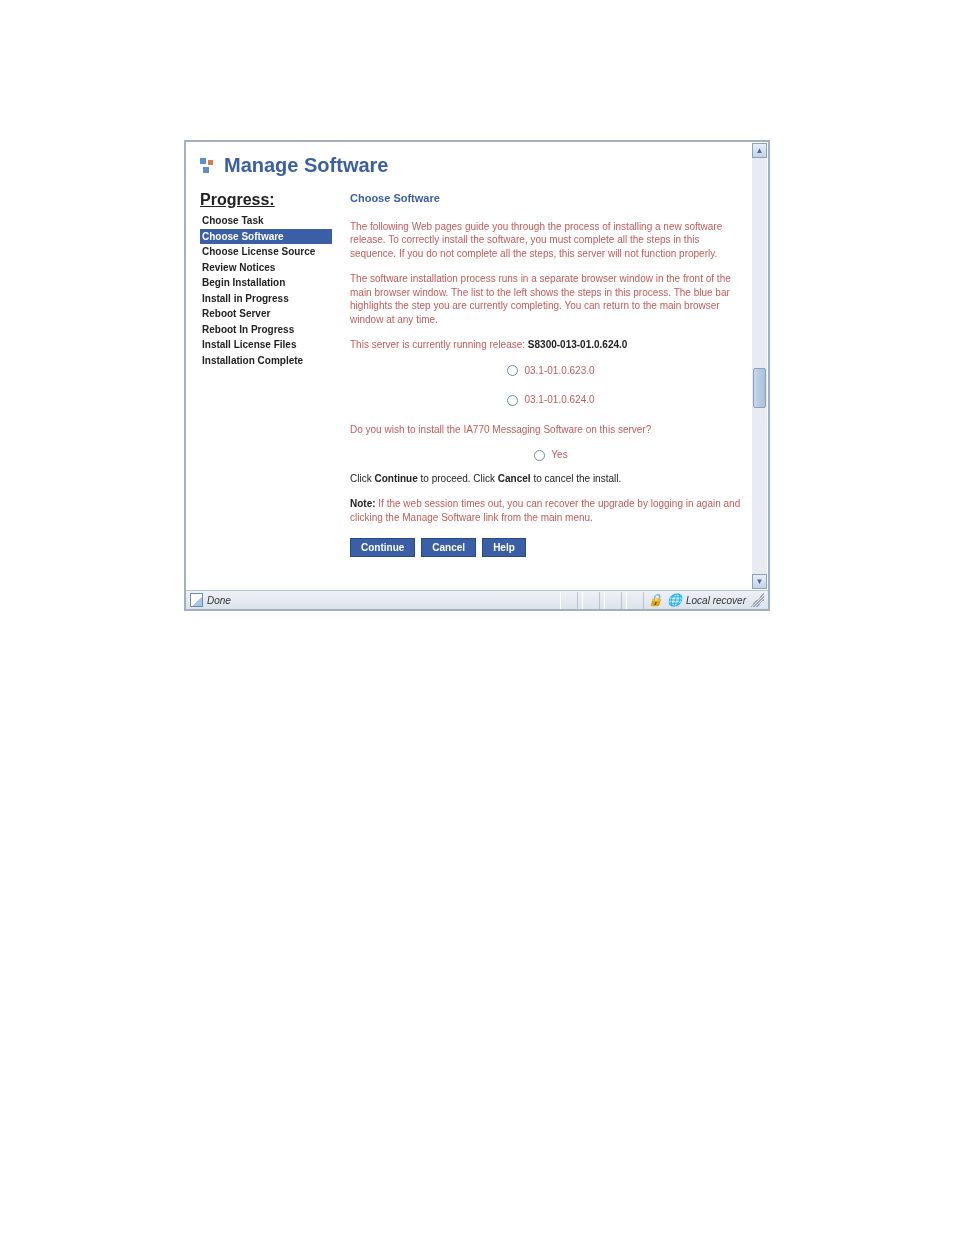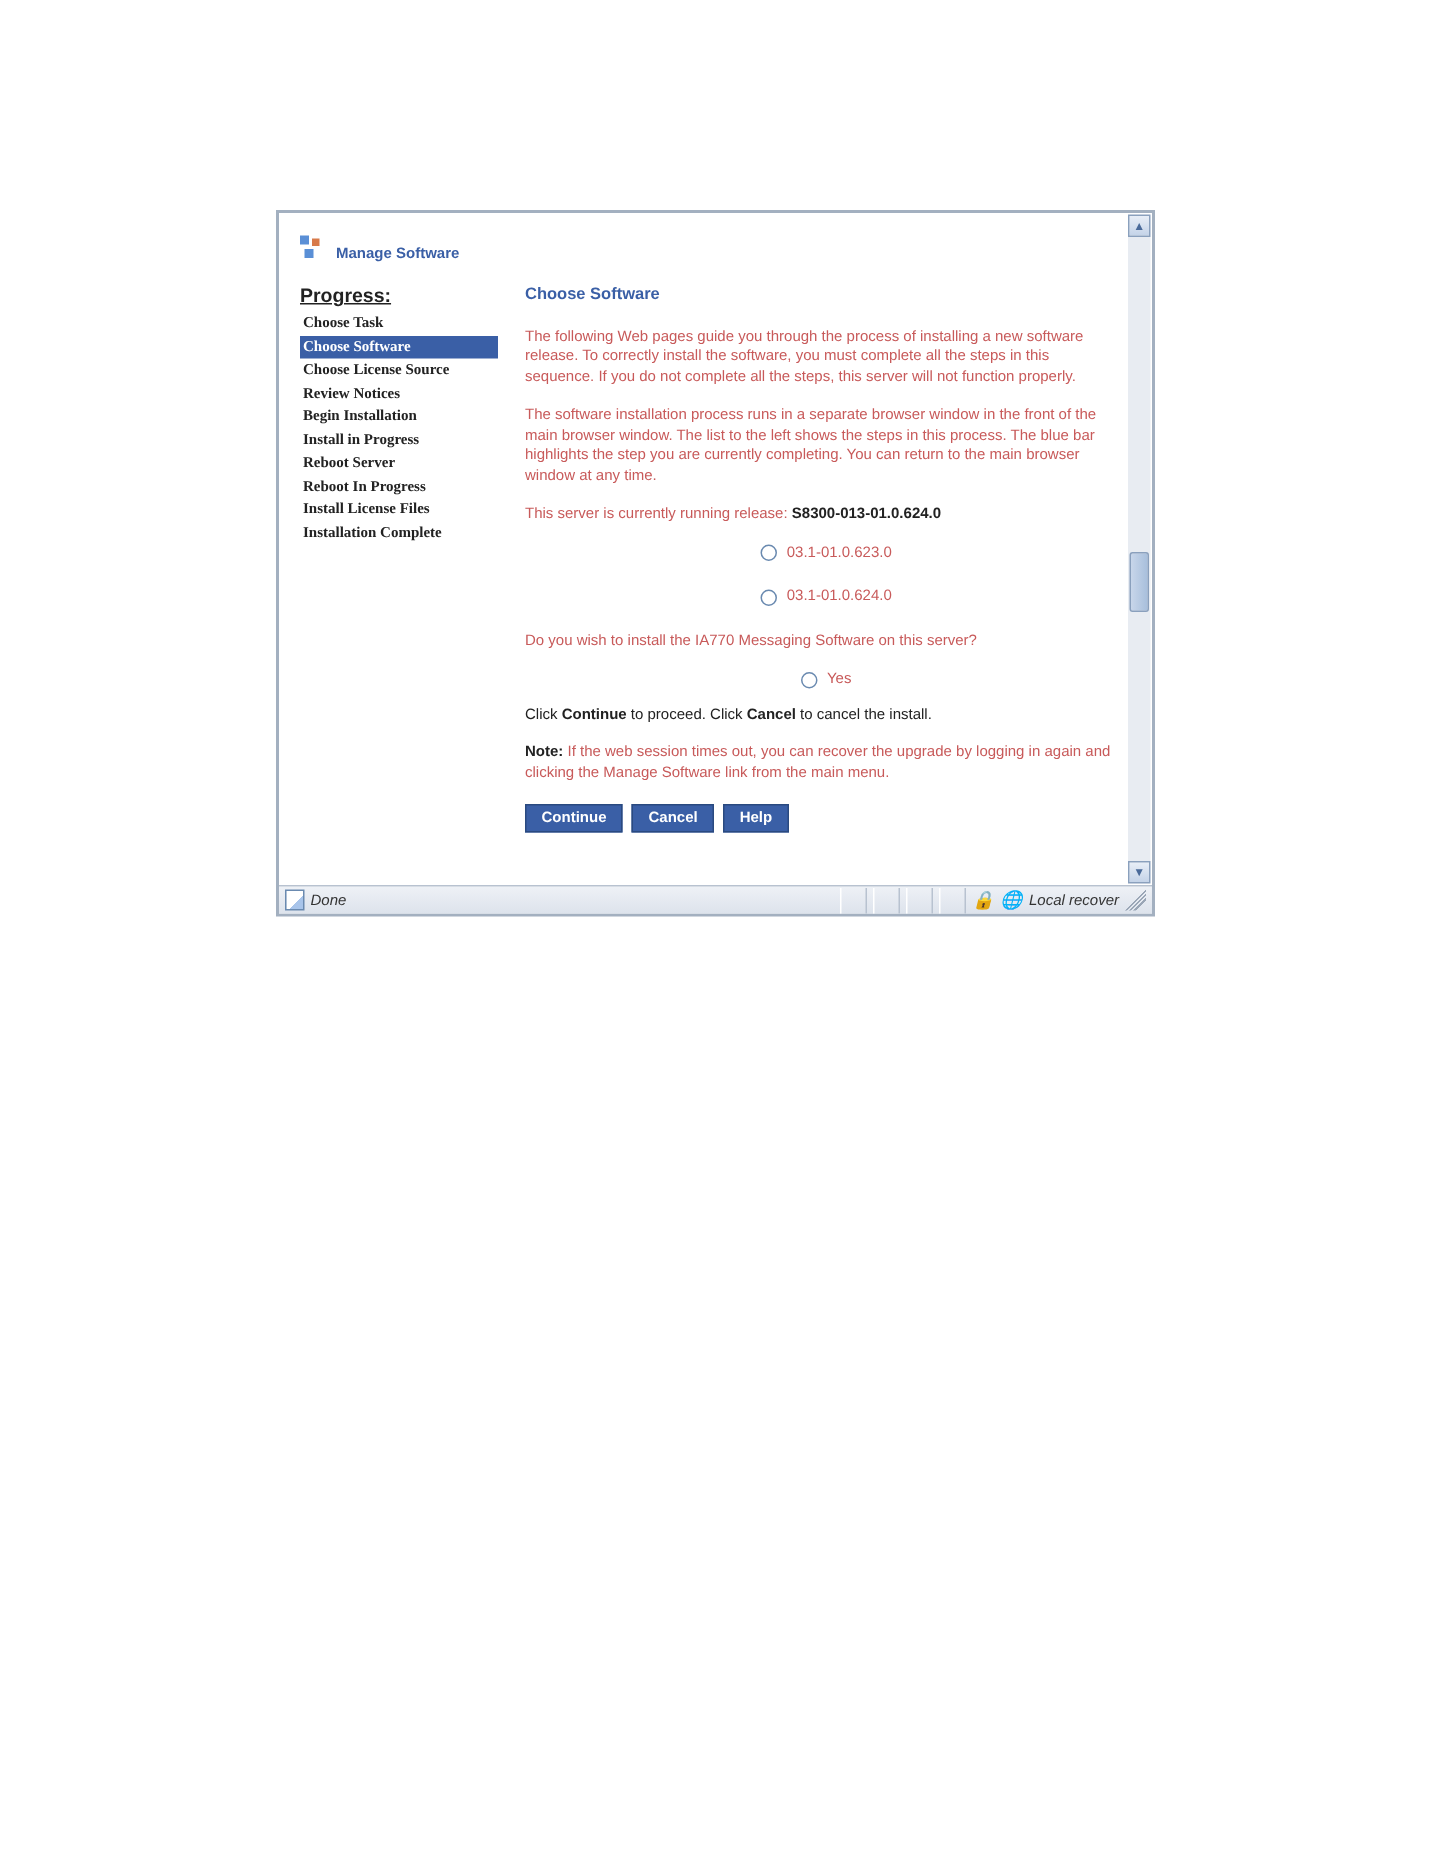--- a/index.html
+++ b/index.html
@@ -74,40 +74,39 @@
   }
   .header-icon .sq {
     position: absolute;
     background: #5a8fd6;
   }
   .header-icon .sq.a { width:6px; height:6px; left:0; top:0; }
   .header-icon .sq.b { width:5px; height:5px; left:8px; top:2px; background:#d87a4a;}
   .header-icon .sq.c { width:6px; height:6px; left:3px; top:9px; }
   .page-title {
     color: #3a5fa6;
-    font-size: 10px;
-    font-weight: bold;
-    margin-top: 10px;
+    font-size: 20px;
+    font-weight: bold;
   }
   .columns {
     display: flex;
     gap: 18px;
   }
   .sidebar {
     width: 132px;
     flex-shrink: 0;
   }
   .progress-title {
     font-weight: bold;
-    font-size: 13px;
+    font-size: 16px;
     color: #222;
     text-decoration: underline;
     margin-bottom: 4px;
   }
-  .progress-list { list-style: none; font-family: Liberation Serif, serif; }
+  .progress-list { list-style: none; }
   .progress-list li {
     font-size: 10px;
     font-weight: bold;
     color: #222;
     padding: 1px 2px;
     line-height: 1.35;
   }
   .progress-list li.active {
     background: #3a5fa6;
     color: #fff;

